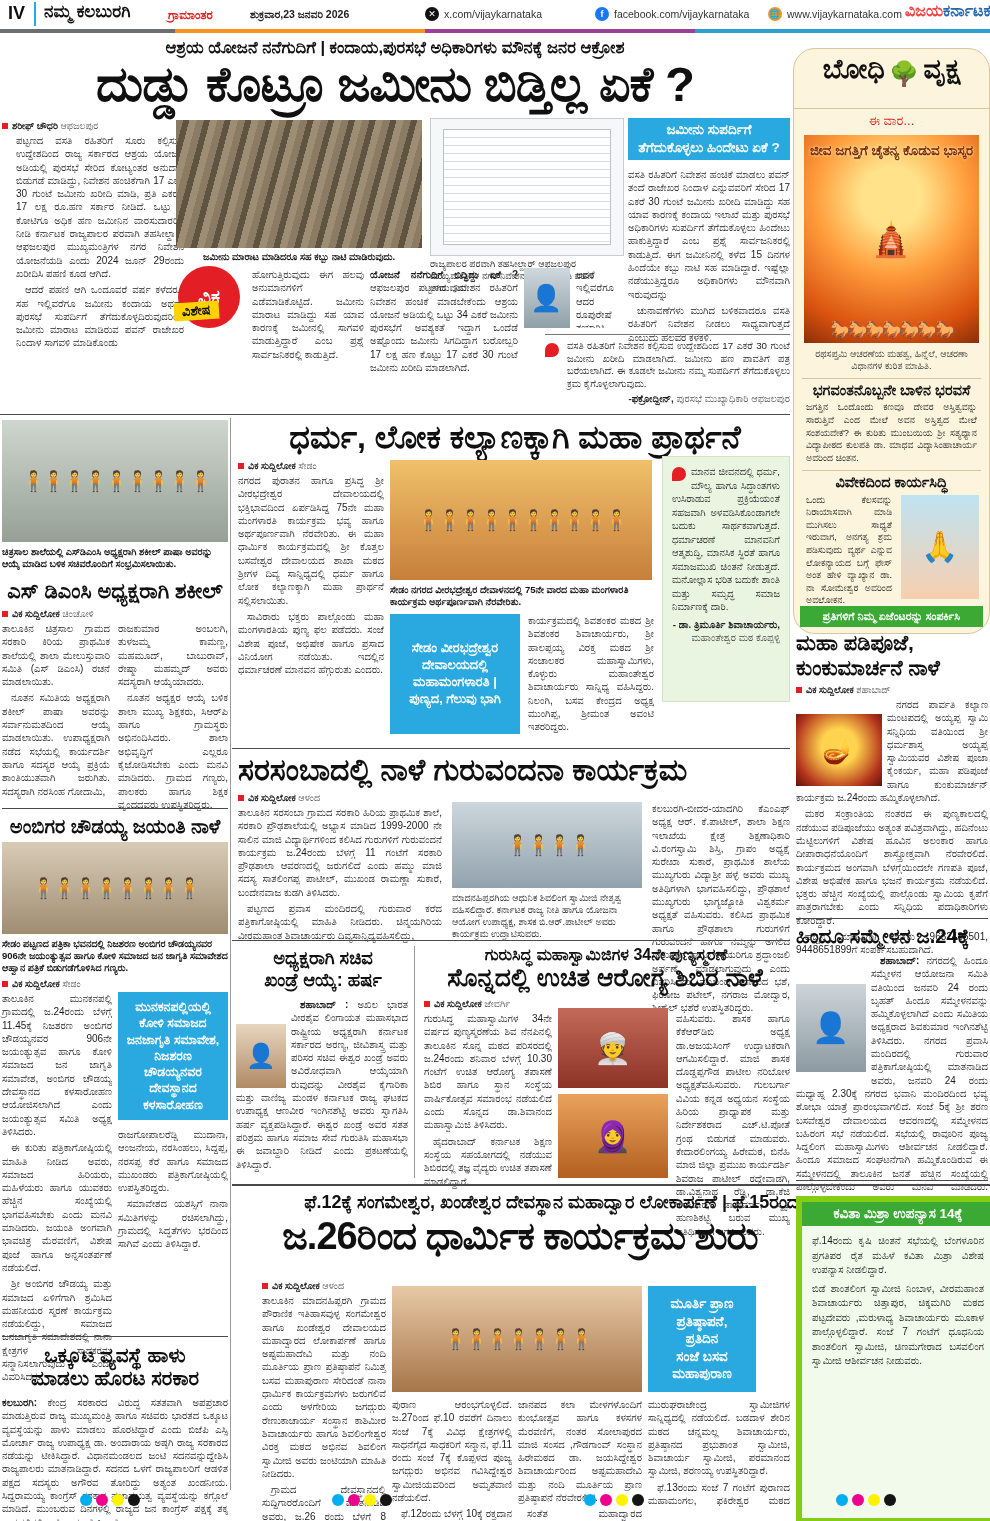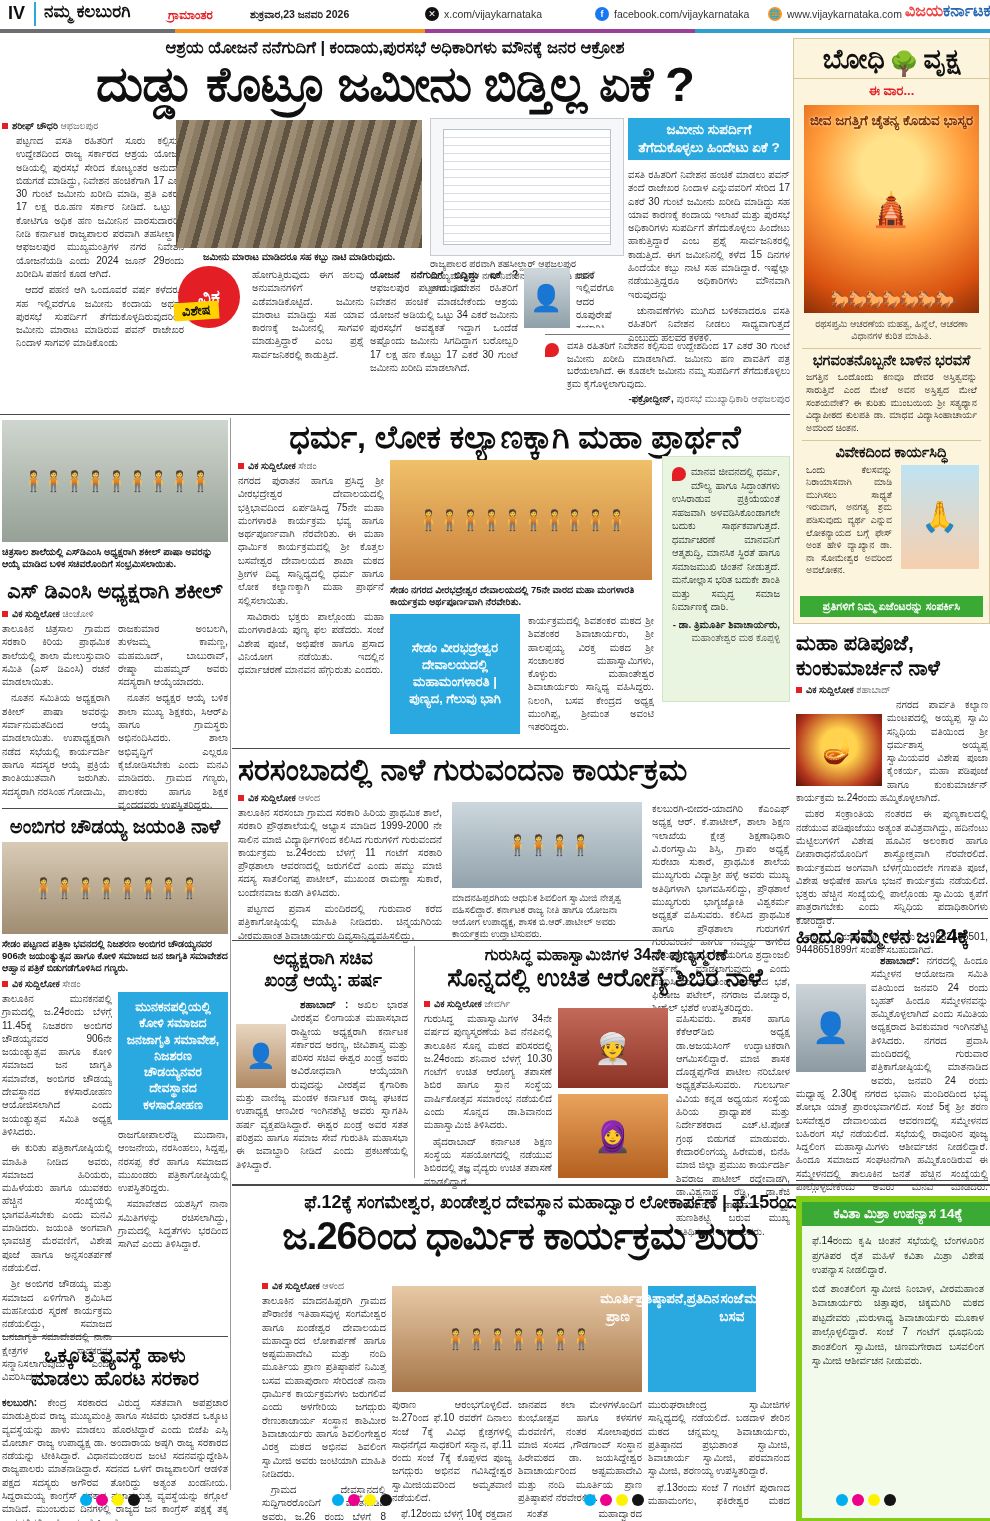--- a/index.html
+++ b/index.html
@@ -107,27 +107,27 @@
     <span class="qdot abs" style="left:0;top:8px;"></span>
     <div style="margin-left:22px;font-size:9.8px;line-height:1.3;text-align:justify;">ವಸತಿ ರಹಿತರಿಗೆ ನಿವೇಶನ ಕಲ್ಪಿಸುವ ಉದ್ದೇಶದಿಂದ 17 ಎಕರೆ 30 ಗುಂಟೆ ಜಮೀನು ಖರೀದಿ ಮಾಡಲಾಗಿದೆ. ಜಮೀನು ಹಣ ಪಾವತಿಗೆ ಪತ್ರ ಬರೆಯಲಾಗಿದೆ. ಈ ಕೂಡಲೇ ಜಮೀನು ನಮ್ಮ ಸುಪರ್ದಿಗೆ ತೆಗೆದುಕೊಳ್ಳಲು ಕ್ರಮ ಕೈಗೊಳ್ಳಲಾಗುವುದು.</div>
     <div style="text-align:right;font-size:9.8px;margin-top:2px;">
       <b>-ಫಕ್ರೋದ್ದೀನ್,</b> <span style="color:#555;">ಪುರಸಭೆ ಮುಖ್ಯಾಧಿಕಾರಿ ಆಫಜಲಪುರ</span>
     </div>
   </div>
 
   <div class="abs hline" style="left:0;top:414px;width:790px;"></div>
   <div class="abs vline" style="left:230px;top:418px;height:1072px;"></div>
 
-  <div class="abs bodhi" style="left:793px;top:38px;width:195px;height:584px;">
+  <div class="abs bodhi" style="left:793px;top:48px;width:195px;height:584px;border-radius:22px;">
     <div class="ctr" style="padding-top:6px;">
       <span class="hl" style="font-size:27px;">ಬೋಧಿ</span>
       <span style="font-size:24px;vertical-align:middle;">🌳</span>
       <span class="hl" style="font-size:27px;">ವೃಕ್ಷ</span>
     </div>
-    <div style="border-top:1px solid #d8c79d;margin-top:0;padding:4px 0;text-align:center;color:#e31e24;font-weight:bold;font-size:13px;">ಈ ವಾರ...</div>
+    <div style="border-top:1px solid #d8c79d;margin-top:20px;padding:4px 0;text-align:center;color:#e31e24;font-weight:normal;font-size:13px;">ಈ ವಾರ...</div>
     <div class="photo" style="margin:2px 10px;height:208px;background:radial-gradient(circle at 50% 30%,#ffe28a 0 18%,#ff9d3c 45%,#d8500f 80%,#8a2f07 100%);position:relative;">
       <div class="abs ctr" style="left:0;top:8px;width:100%;color:#7a2a00;font-weight:bold;font-size:13.5px;line-height:1.25;text-shadow:0 0 3px #ffd;">ಜೀವ ಜಗತ್ತಿಗೆ ಚೈತನ್ಯ ಕೊಡುವ ಭಾಸ್ಕರ</div>
       <span style="font-size:34px;">🛕</span>
       <div class="abs" style="left:0;bottom:2px;width:100%;text-align:center;font-size:18px;letter-spacing:-5px;">🐎🐎🐎🐎🐎🐎🐎</div>
     </div>
     <div class="ctr" style="font-size:9.5px;padding:3px 12px;color:#333;">ರಥಸಪ್ತಮಿ ಆಚರಣೆಯ ಮಹತ್ವ, ಹಿನ್ನೆಲೆ, ಆಚರಣಾ ವಿಧಾನಗಳ ಕುರಿತ ಮಾಹಿತಿ.</div>
     <div style="border-top:1px solid #d8c79d;margin:3px 8px 0;"></div>
     <div class="ctr hl" style="font-size:14.5px;padding-top:4px;">ಭಗವಂತನೊಬ್ಬನೇ ಬಾಳಿನ ಭರವಸೆ</div>
     <div style="font-size:9.3px;line-height:1.35;padding:3px 12px;text-align:justify;">ಜಗತ್ತಿನ ಒಂದೊಂದು ಕಣವೂ ದೇವರ ಅಸ್ತಿತ್ವವನ್ನು ಸಾರುತ್ತಿವೆ ಎಂದ ಮೇಲೆ ಅವನ ಅಸ್ತಿತ್ವದ ಮೇಲೆ ಸಂಶಯವೇಕೆ? ಈ ಕುರಿತು ಮುಂಬಯಿಯ ಶ್ರೀ ಸತ್ಯಧ್ಯಾನ ವಿದ್ಯಾಪೀಠದ ಕುಲಪತಿ ಡಾ. ಮಾಧವ ವಿದ್ಯಾಸಿಂಹಾಚಾರ್ಯ ಅವರಿಂದ ಚಿಂತನ.</div>
     <div style="border-top:1px solid #d8c79d;margin:3px 8px 0;"></div>
@@ -191,21 +191,21 @@
   <div class="abs byline" style="left:238px;top:460px;">
     <span class="redsq"></span><b>ವಿಕ ಸುದ್ದಿಲೋಕ</b>&nbsp;<span class="loc">ಸೇಡಂ</span>
   </div>
   <div class="abs body-txt" style="left:238px;top:474px;width:146px;height:270px;">
     <p>ನಗರದ ಪುರಾತನ ಹಾಗೂ ಪ್ರಸಿದ್ಧ ಶ್ರೀ ವೀರಭದ್ರೇಶ್ವರ ದೇವಾಲಯದಲ್ಲಿ ಭಕ್ತಿಭಾವದಿಂದ ಏರ್ಪಡಿಸಿದ್ದ 75ನೇ ಮಹಾ ಮಂಗಳಾರತಿ ಕಾರ್ಯಕ್ರಮ ಭವ್ಯ ಹಾಗೂ ಅರ್ಥಪೂರ್ಣವಾಗಿ ನೆರವೇರಿತು. ಈ ಮಹಾ ಧಾರ್ಮಿಕ ಕಾರ್ಯಕ್ರಮದಲ್ಲಿ ಶ್ರೀ ಕೊತ್ತಲ ಬಸವೇಶ್ವರ ದೇವಾಲಯದ ಶಾಖಾ ಮಠದ ಶ್ರೀಗಳ ದಿವ್ಯ ಸಾನ್ನಿಧ್ಯದಲ್ಲಿ ಧರ್ಮ ಹಾಗೂ ಲೋಕ ಕಲ್ಯಾಣಕ್ಕಾಗಿ ಮಹಾ ಪ್ರಾರ್ಥನೆ ಸಲ್ಲಿಸಲಾಯಿತು.</p>
     <p>ಸಾವಿರಾರು ಭಕ್ತರು ಪಾಲ್ಗೊಂಡು ಮಹಾ ಮಂಗಳಾರತಿಯ ಪುಣ್ಯ ಫಲ ಪಡೆದರು. ಸಂಜೆ ವಿಶೇಷ ಪೂಜೆ, ಅಭಿಷೇಕ ಹಾಗೂ ಪ್ರಸಾದ ವಿನಿಯೋಗ ನಡೆಯಿತು. ಇದಲ್ಲಿನ ಧರ್ಮಾಚರಣೆ ಮಾನವನ ಹೆಗ್ಗುರುತು ಎಂದರು.</p>
   </div>
   <div class="abs photo" style="left:390px;top:460px;width:262px;height:120px;background:linear-gradient(#f0c06a,#c87f3a);">
       <span class="ppl">🧍🧍🧍🧍🧍🧍🧍🧍🧍🧍</span>
     </div>
-  <div class="abs caption" style="left:390px;top:584px;width:262px;">ಸೇಡಂ ನಗರದ ವೀರಭದ್ರೇಶ್ವರ ದೇವಾಲಯದಲ್ಲಿ 75ನೇ ವಾರದ ಮಹಾ ಮಂಗಳಾರತಿ ಕಾರ್ಯಕ್ರಮ ಅರ್ಥಪೂರ್ಣವಾಗಿ ನೆರವೇರಿತು.</div>
+  <div class="abs caption" style="left:390px;top:584px;width:262px;">ಸೇಡಂ ನಗರದ ವೀರಭದ್ರೇಶ್ವರ ದೇವಾಳನದಲ್ಲಿ 75ನೇ ವಾರದ ಮಹಾ ಮಂಗಳಾರತಿ ಕಾರ್ಯಕ್ರಮ ಅರ್ಥಪೂರ್ಣವಾಗಿ ನೆರವೇರಿತು.</div>
   <div class="abs bluebox" style="left:390px;top:614px;width:130px;height:120px;font-size:13px;display:flex;align-items:center;padding:4px 8px;box-sizing:border-box;">ಸೇಡಂ ವೀರಭದ್ರೇಶ್ವರ ದೇವಾಲಯದಲ್ಲಿ ಮಹಾಮಂಗಳಾರತಿ | ಪುಣ್ಯದ, ಗೆಲುವು ಭಾಗಿ</div>
   <div class="abs body-txt" style="left:528px;top:614px;width:126px;height:130px;">
     <p>ಕಾರ್ಯಕ್ರಮದಲ್ಲಿ ಶಿವಶಂಕರ ಮಠದ ಶ್ರೀ ಶಿವಶಂಕರ ಶಿವಾಚಾರ್ಯರು, ಶ್ರೀ ಹಾಲಪ್ಪಯ್ಯ ವಿರಕ್ತ ಮಠದ ಶ್ರೀ ಸಂಚಾಲಕರ ಮಹಾಸ್ವಾಮಿಗಳು, ಕೊಳ್ಳುರು ಮಹಾಂತೇಶ್ವರ ಶಿವಾಚಾರ್ಯರು ಸಾನ್ನಿಧ್ಯ ವಹಿಸಿದ್ದರು. ನಿಲಂಗಿ, ಬಸವ ಕೇಂದ್ರದ ಅಧ್ಯಕ್ಷ ಮುಂಗಿಪ್ಪ, ಶ್ರೀಮಂತ ಅವಂಟಿ ಇತರರಿದ್ದರು.</p>
   </div>
   <div class="abs greenbox" style="left:662px;top:456px;width:128px;height:246px;box-sizing:border-box;">
     <span class="qdot" style="float:left;margin:2px 5px 0 0;"></span>
     <span>ಮಾನವ ಜೀವನದಲ್ಲಿ ಧರ್ಮ, ಮೌಲ್ಯ ಹಾಗೂ ಸಿದ್ಧಾಂತಗಳು ಉಸಿರಾಡುವ ಪ್ರಕ್ರಿಯೆಯಂತೆ ಸಹಜವಾಗಿ ಅಳವಡಿಸಿಕೊಂಡಾಗಲೇ ಬದುಕು ಸಾರ್ಥಕವಾಗುತ್ತದೆ. ಧರ್ಮಾಚರಣೆ ಮಾನವನಿಗೆ ಆತ್ಮಶುದ್ಧಿ, ಮಾನಸಿಕ ಸ್ಥಿರತೆ ಹಾಗೂ ಸಮಾಜಮುಖಿ ಚಿಂತನೆ ನೀಡುತ್ತದೆ. ಮನೋಲ್ಲಾಸ ಭರಿತ ಬದುಕೇ ಶಾಂತಿ ಮತ್ತು ಸಮೃದ್ಧ ಸಮಾಜ ನಿರ್ಮಾಣಕ್ಕೆ ದಾರಿ.</span>
     <div style="text-align:right;margin-top:4px;font-weight:bold;">- ಡಾ. ತ್ರಿಮೂರ್ತಿ ಶಿವಾಚಾರ್ಯರು,</div>
     <div style="text-align:right;color:#444;">ಮಹಾಂತೇಶ್ವರ ಮಠ ಕೊಪ್ಪಳ್ಳಿ</div>
   </div>
@@ -292,21 +292,21 @@
   <div class="abs byline" style="left:262px;top:1280px;">
     <span class="redsq"></span><b>ವಿಕ ಸುದ್ದಿಲೋಕ</b>&nbsp;<span class="loc">ಆಳಂದ</span>
   </div>
   <div class="abs body-txt" style="left:262px;top:1294px;width:124px;height:196px;">
     <p>ತಾಲೂಕಿನ ಮಾದನಹಿಪ್ಪರಗಿ ಗ್ರಾಮದ ಪೌರಾಣಿಕ ಇತಿಹಾಸವುಳ್ಳ ಸಂಗಮೇಶ್ವರ ಹಾಗೂ ಖಂಡೇಶ್ವರ ದೇವಾಲಯದ ಮಹಾದ್ವಾರದ ಲೋಕಾರ್ಪಣೆ ಹಾಗೂ ಅಷ್ಟಮಹಾದೇವಿ ಮತ್ತು ನಂದಿ ಮೂರ್ತಿಯ ಪ್ರಾಣ ಪ್ರತಿಷ್ಠಾಪನೆ ನಿಮಿತ್ತ ಬಸವ ಮಹಾಪುರಾಣ ಸೇರಿದಂತೆ ನಾನಾ ಧಾರ್ಮಿಕ ಕಾರ್ಯಕ್ರಮಗಳು ಜರುಗಲಿವೆ ಎಂದು ಅಳಗೇರಿಯ ಜಗದ್ಗುರು ರೇಣುಕಾಚಾರ್ಯ ಸಂಸ್ಥಾನ ಕಾಶಿಮೀರ ಶಿವಾಚಾರ್ಯರು ಹಾಗೂ ಶಿವಲಿಂಗೇಶ್ವರ ವಿರಕ್ತ ಮಠದ ಅಭಿನವ ಶಿವಲಿಂಗ ಸ್ವಾಮೀಜಿ ಅವರು ಜಂಟಿಯಾಗಿ ಮಾಹಿತಿ ನೀಡಿದರು.</p>
     <p>ಗ್ರಾಮದ ದೇವಸ್ಥಾನದಲ್ಲಿ ಸುದ್ದಿಗಾರರೊಂದಿಗೆ ಮಾತನಾಡಿದ ಅವರು, ಜ.26 ರಂದು ಬೆಳಗ್ಗೆ 8 ಗಂಟೆಗೆ ಪುಷ್ಪಲ ಧ್ವಜಾರೋಹಣ, ಸಂಜೆ 6 ಗಂಟೆಗೆ ಬಸವ ಪುರಾಣ, ಗ್ರಂಥದ ಮೆರವಣಿಗೆ ನಂತರ ವ್ಯಾಸ ಪ್ರವಚನಕಾರ ಉಜ್ಜಿನಿ ಬೆಳಗೇರಿಯ ಕುಮಾರ ಏರುವಾಕ್ಷ ಸ್ವಾಮೀಜಿ ಅವರಿಂದ ಬಸವ</p>
   </div>
   <div class="abs photo" style="left:392px;top:1286px;width:250px;height:106px;background:linear-gradient(#e7c9a5,#a7764a);">
       <span class="ppl">🧍🧍🧍🧍🧍🧍🧍</span>
     </div>
-  <div class="abs bluebox" style="left:648px;top:1286px;width:108px;height:106px;font-size:13.5px;display:flex;flex-direction:row;justify-content:center;padding:4px;box-sizing:border-box;">
+  <div class="abs bluebox" style="left:648px;top:1286px;width:108px;height:106px;font-size:13.5px;display:flex;flex-direction:column;justify-content:center;padding:4px;box-sizing:border-box;">
     <div>ಮೂರ್ತಿ ಪ್ರಾಣ</div>
     <div>ಪ್ರತಿಷ್ಠಾಪನೆ,</div>
     <div>ಪ್ರತಿದಿನ</div>
     <div>ಸಂಜೆ ಬಸವ</div>
     <div>ಮಹಾಪುರಾಣ</div>
   </div>
   <div class="abs body-txt" style="left:392px;top:1398px;width:120px;height:112px;">
     <p>ಪುರಾಣ ಆರಂಭಗೊಳ್ಳಲಿದೆ. ಜ.27ರಿಂದ ಫೆ.10 ರವರೆಗೆ ದಿನಾಲು ಸಂಜೆ 7ಕ್ಕೆ ವಿವಿಧ ಕ್ಷೇತ್ರಗಳಲ್ಲಿ ಸಾಧನೆಗೈದ ಸಾಧಕರಿಗೆ ಸನ್ಮಾನ, ಫೆ.11 ರಂದು ಸಂಜೆ 7ಕ್ಕೆ ಕೊಪ್ಪಳದ ಪೂಜ್ಯ ಜಗದ್ಗುರು ಅಭಿನವ ಗವಿಸಿದ್ದೇಶ್ವರ ಸ್ವಾಮೀಜಿಯವರಿಂದ ಅಮೃತವಾಣಿ ನಡೆಯಲಿದೆ.</p>
     <p>ಫೆ.12ರಂದು ಬೆಳಗ್ಗೆ 10ಕ್ಕೆ ರಕ್ತದಾನ ಶಿಬಿರ, ಸಂಜೆ 7 ಗಂಟೆಗೆ ಕುಮಾರ ಏರುವಾಕ್ಷ ಸ್ವಾಮೀಜಿ ತುಲಾಭಾರ ಸೇವೆ ಸಿದ್ದರಾಮ ಬಸವಣ್ಣ ಕೋಳಕೂರ ಹಾಗೂ ಮಲ್ಲಿನಾಥ ಪಿ.ತೊಂಗಳಿ ಅವರು ನೆರವೇರಿಸುವರು. ಖಂಡೇಶ್ವರ ಪಾದಗಟ್ಟಿಯಿಂದ ದೇವಸ್ಥಾನದವರೆಗೆ ವಿಶೇಷ</p>
   </div>

